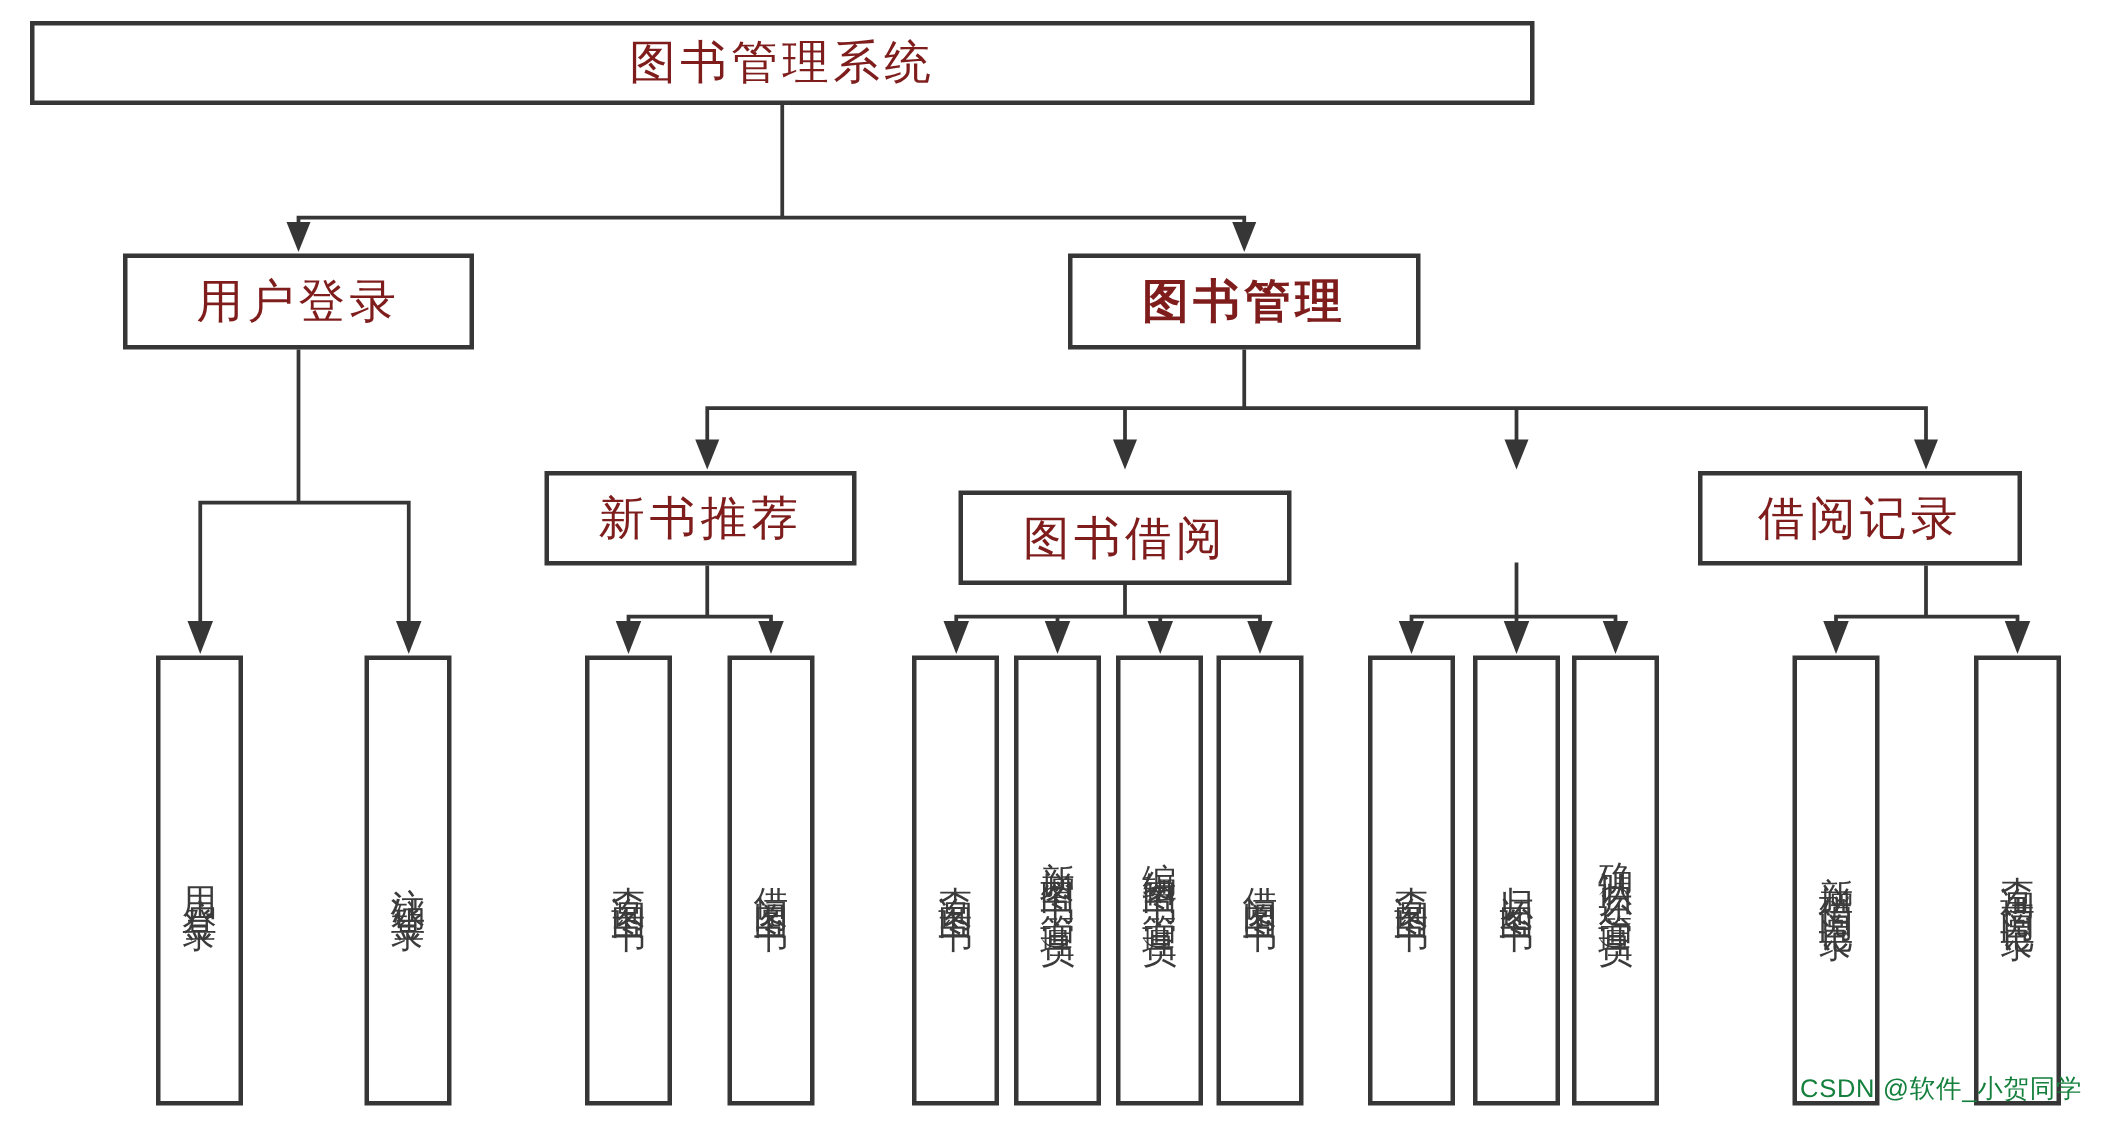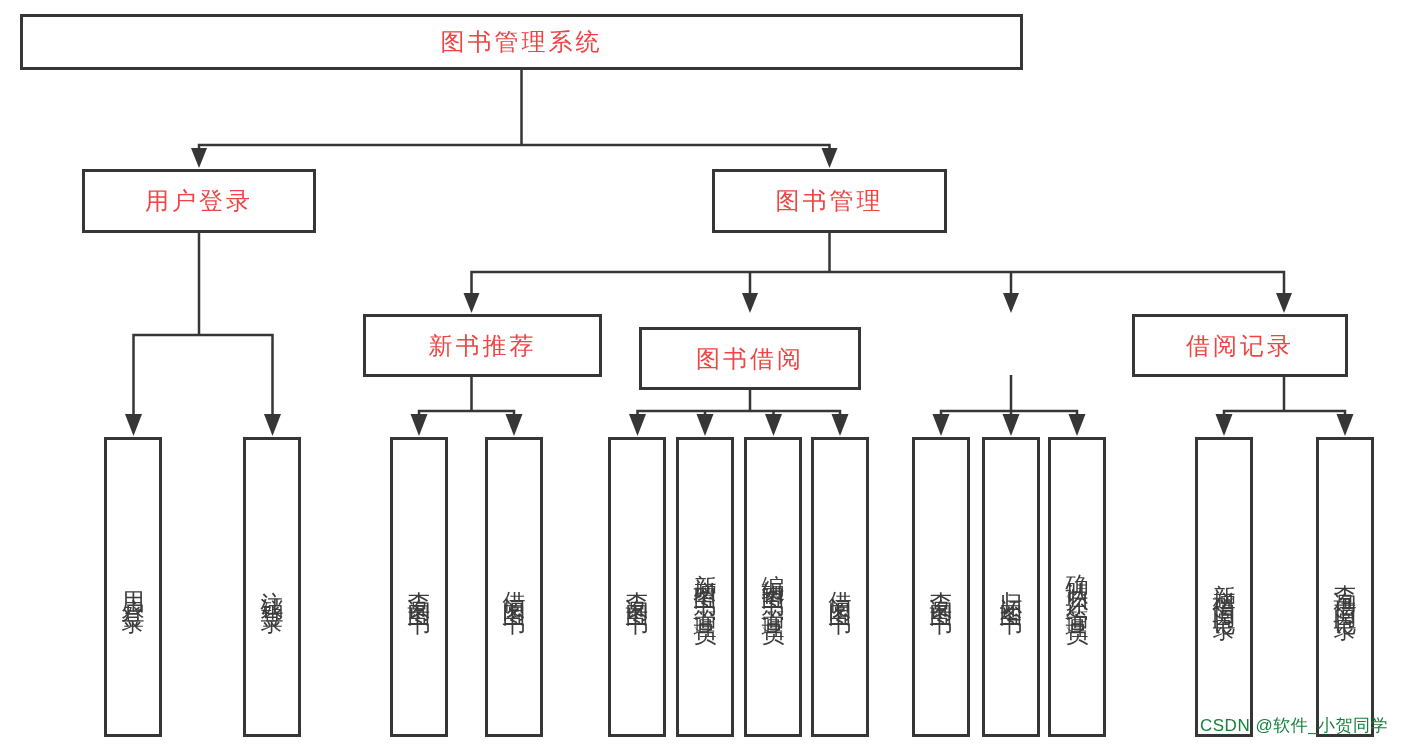--- a/index.html
+++ b/index.html
@@ -14,38 +14,38 @@
   .box{
     position:absolute;
     box-sizing:border-box;
     background:#ffffff;
     border:3px solid #363636;
     display:flex;align-items:center;justify-content:center;
     z-index:2;
     color:#3b3b3b;
   }
   .hlabel{
-    font-size:24px;
+    font-size:31px;
     letter-spacing:3px;
     white-space:nowrap;
-    color:#ef4444;
+    color:#7f1d1d;
   }
   .leaf span{
     writing-mode:vertical-rl;
     text-orientation:mixed;
     font-size:23px;
     letter-spacing:7px;
     line-height:1;
     color:#3b3b3b;
   }
   
   .n-root{left:20px;top:14px;width:1003px;height:56px;}
   .n-l2a{left:82px;top:169px;width:234px;height:64px;}
-  .n-l2b{left:712px;top:169px;width:235px;height:64px;}
-  .n-l3a{left:363px;top:314px;width:239px;height:63px;}
+  .n-l2b{left:712px;top:169px;width:235px;height:64px;font-weight:bold;}
+  .n-l3a{left:363px;top:314px;width:208px;height:63px;}
   .n-l3b{left:639px;top:314px;width:222px;height:63px;margin-top:13px;}
   .n-l3c{left:901px;top:314px;width:220px;height:63px;}
   .n-l3d{left:1132px;top:314px;width:216px;height:63px;}
   .leaf{top:437px;width:58px;height:300px;}
   .lf1{left:104px;}  .lf2{left:243px;}
   .lf3{left:390px;}  .lf4{left:485px;}
   .lf5{left:608px;}  .lf6{left:676px;}
   .lf7{left:744px;}  .lf8{left:811px;}
   .lf9{left:912px;}  .lf10{left:982px;}
   .lf11{left:1048px;}

